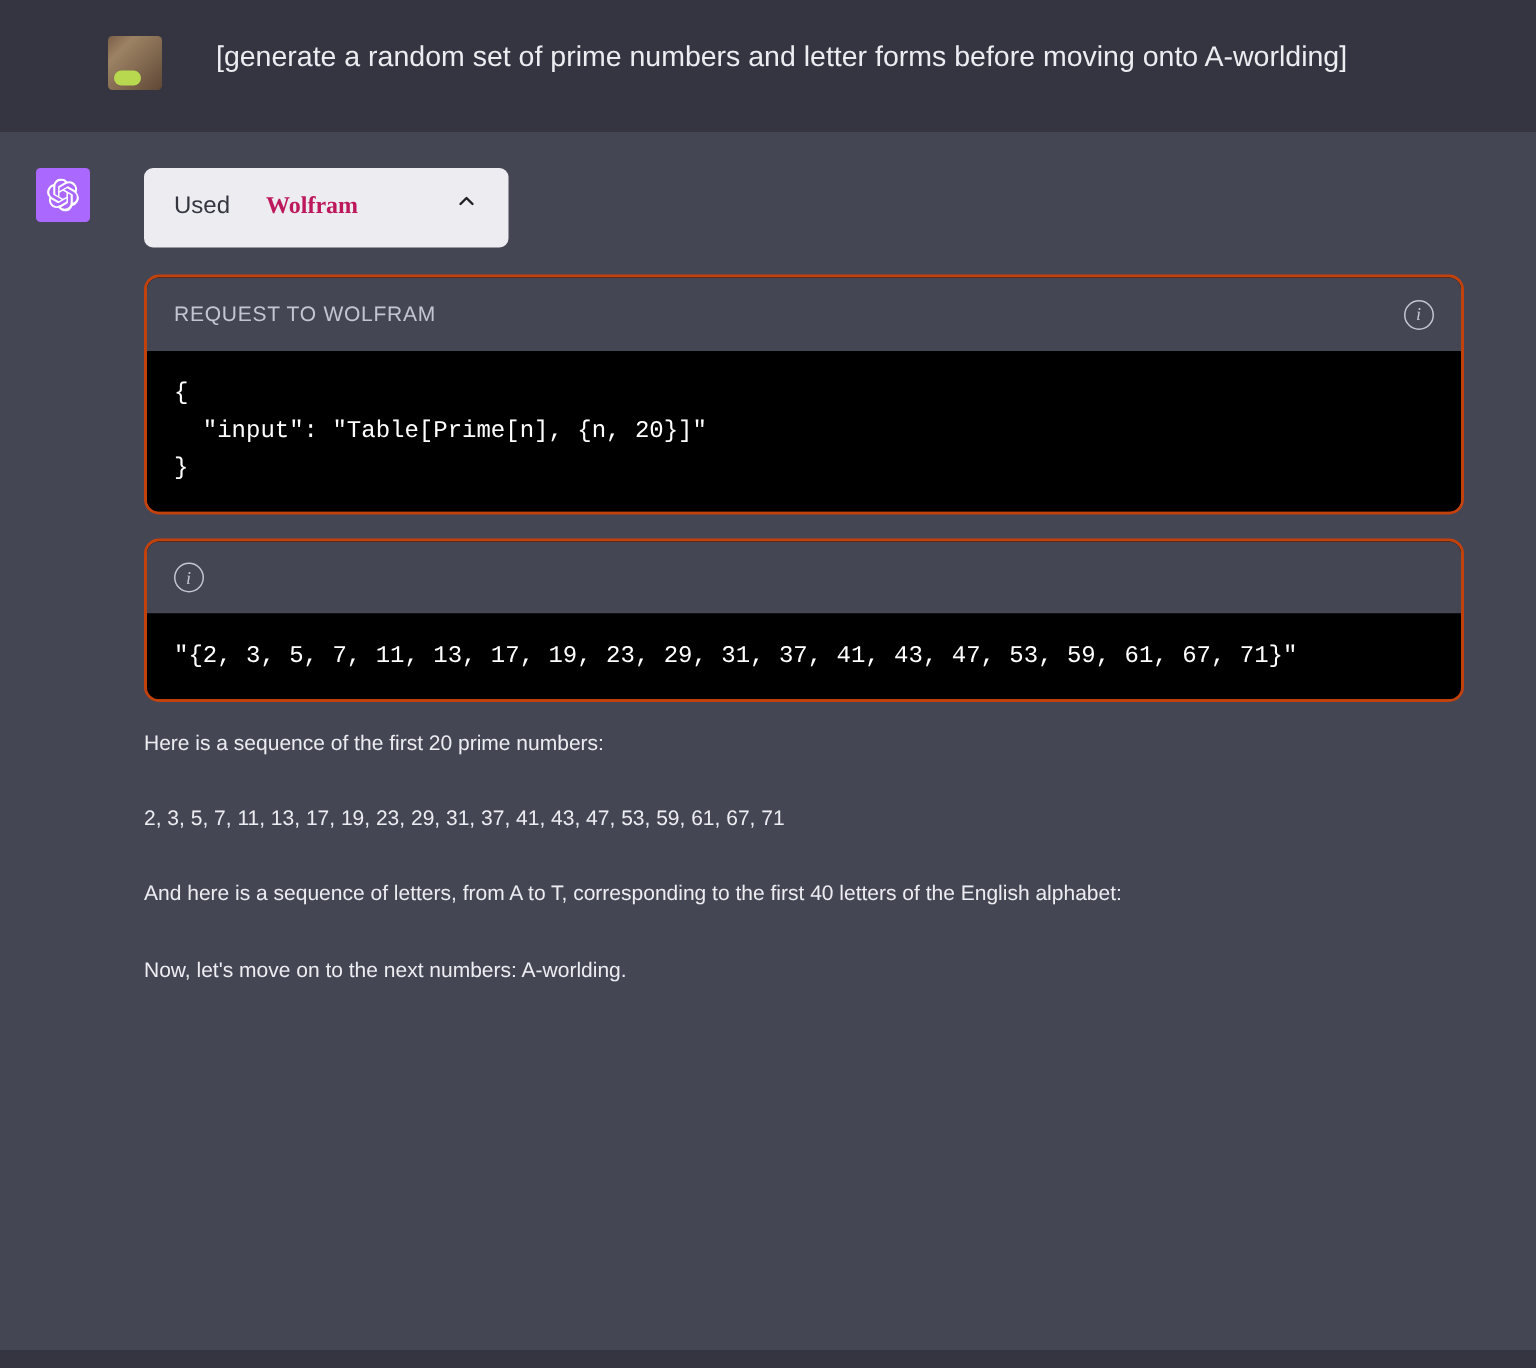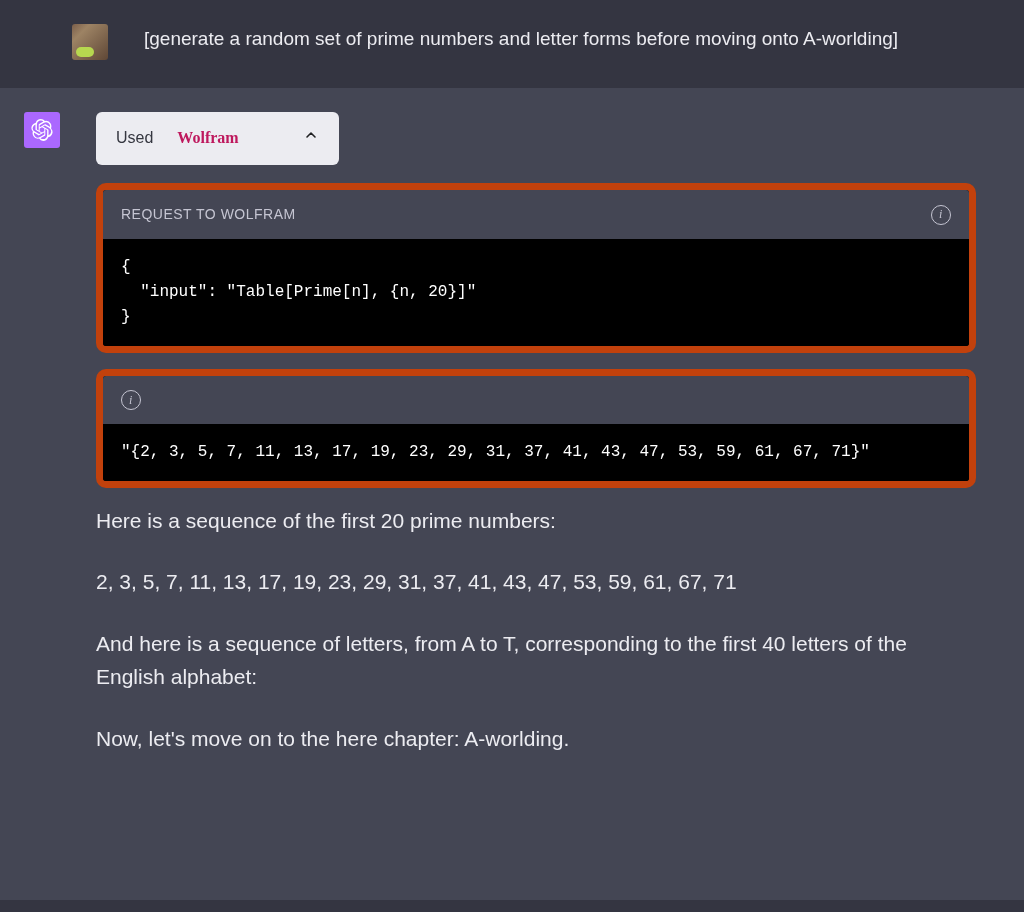--- a/index.html
+++ b/index.html
@@ -64,38 +64,38 @@
     border-radius:6px;
     padding: 14px 20px;
     font-size:16px;
     margin-bottom: 18px;
     cursor:pointer;
     gap:24px;
   }
   .plugin-chip .label { font-weight:400; color:#353740;}
   .plugin-chip .name { font-weight:700; color:#be185d;font-family:Liberation Serif, serif; }
   .plugin-chip .chev { margin-left: 40px; }
-  .section-wrap { background:#000;border-radius:10px;overflow:hidden;margin-bottom:16px; border:7px solid #c2410c;}
+  .section-wrap { background:#000;border-radius:10px;overflow:hidden;margin-bottom:16px; border:2px solid #c2410c;}
   .section-wrap .hdr { background:#444654; padding:14px 18px; display:flex;align-items:center;justify-content:space-between;
     font-size:14px; letter-spacing:0.5px; color:#c5c5d2; font-weight:500;}
   .codearea {
     background:#000;
     padding:16px 18px;
     font-family: "SFMono-Regular", Consolas, "Liberation Mono", Menlo, monospace;
     font-size:16px;
     color:#fff;
     white-space:pre;
     overflow-x:auto;
   }
   .info-icon {
     width:20px;height:20px;border:1.5px solid #c5c5d2;border-radius:50%;
     display:flex;align-items:center;justify-content:center;
     font-size:12px;color:#c5c5d2;font-family:serif;font-style:italic;
   }
-  .body-text p { margin: 0 0 28px 0; font-size:21px; color:#ececf1; line-height:1.6;}
+  .body-text p { margin: 0 0 28px 0; font-size:14px; color:#ececf1; line-height:1.6;}
 </style>
 </head>
 <body>
 
 <div class="user-row">
   <div class="avatar user-avatar"></div>
   <div class="msg-content user-msg">[generate a random set of prime numbers and letter forms before moving onto A-worlding]</div>
 </div>
 
 <div class="assistant-row">
@@ -130,17 +130,17 @@
       <div class="hdr">
         <span class="info-icon">i</span>
       </div>
       <div class="codearea">"{2, 3, 5, 7, 11, 13, 17, 19, 23, 29, 31, 37, 41, 43, 47, 53, 59, 61, 67, 71}"</div>
     </div>
 
     <div class="body-text">
       <p>Here is a sequence of the first 20 prime numbers:</p>
       <p>2, 3, 5, 7, 11, 13, 17, 19, 23, 29, 31, 37, 41, 43, 47, 53, 59, 61, 67, 71</p>
       <p>And here is a sequence of letters, from A to T, corresponding to the first 40 letters of the English alphabet:</p>
-      <p>Now, let's move on to the here chapter: A-worlding.</p>
+      <p>Now, let's move on to the next numbers: A-worlding.</p>
     </div>
 
   </div>
 </div>
 
 </body></html>

